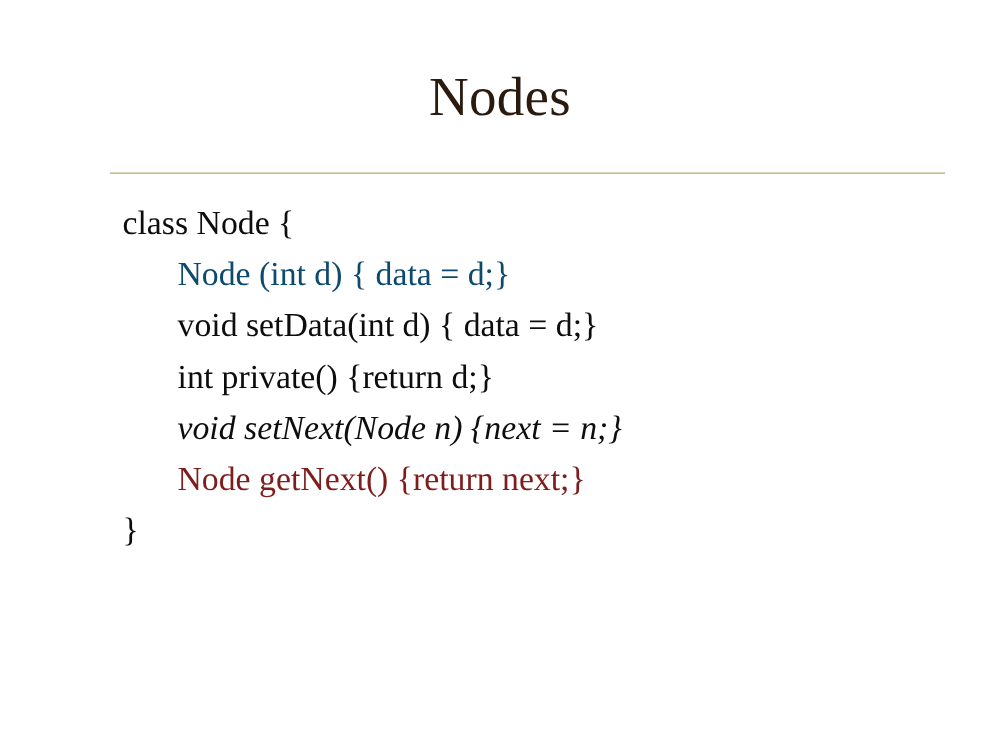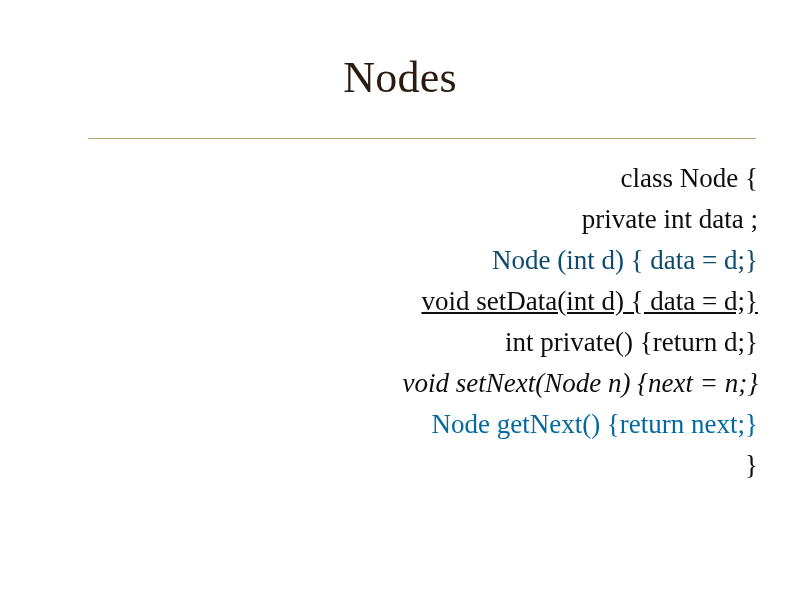--- a/index.html
+++ b/index.html
@@ -54,39 +54,37 @@
     width: 660px;
   }
   .code-line {
     font-family: "Liberation Serif", "DejaVu Serif", serif;
     font-size: 27px;
     line-height: 41px;
     color: #0d0d0d;
     white-space: pre;
     margin: 0;
     padding: 0;
-    text-align: right;
   }
   .code-line.indent-1 {
     padding-left: 44px;
   }
 </style>
 </head>
 <body>
 
 <div class="slide" style="background: rgb(255, 255, 255);">
 
   <h1 class="slide-title" style="color: rgb(43, 26, 14);">Nodes</h1>
 
   <hr class="title-rule" style="background: rgb(181, 168, 106);">
 
   <div class="code-body">
       <div class="code-line" style="color: rgb(13, 13, 13);">class Node {</div>
-      <div class="code-line indent-1" style="color: rgb(13, 13, 13);">private int data ;</div>
       <div class="code-line indent-1" style="color: #0c4a6e;">Node (int d) { data = d;}</div>
-      <div class="code-line indent-1" style="color: rgb(13, 13, 13); text-decoration: underline;">void setData(int d) { data = d;}</div>
+      <div class="code-line indent-1" style="color: rgb(13, 13, 13);">void setData(int d) { data = d;}</div>
       <div class="code-line indent-1" style="color: rgb(13, 13, 13);">int private() {return d;}</div>
       <div class="code-line indent-1" style="color: rgb(13, 13, 13); font-style: italic;">void setNext(Node n) {next = n;}</div>
-      <div class="code-line indent-1" style="color: #0369a1;">Node getNext() {return next;}</div>
+      <div class="code-line indent-1" style="color: #7f1d1d;">Node getNext() {return next;}</div>
       <div class="code-line" style="color: rgb(13, 13, 13);">}</div>
     </div>
 
 </div>
 
 </body></html>

